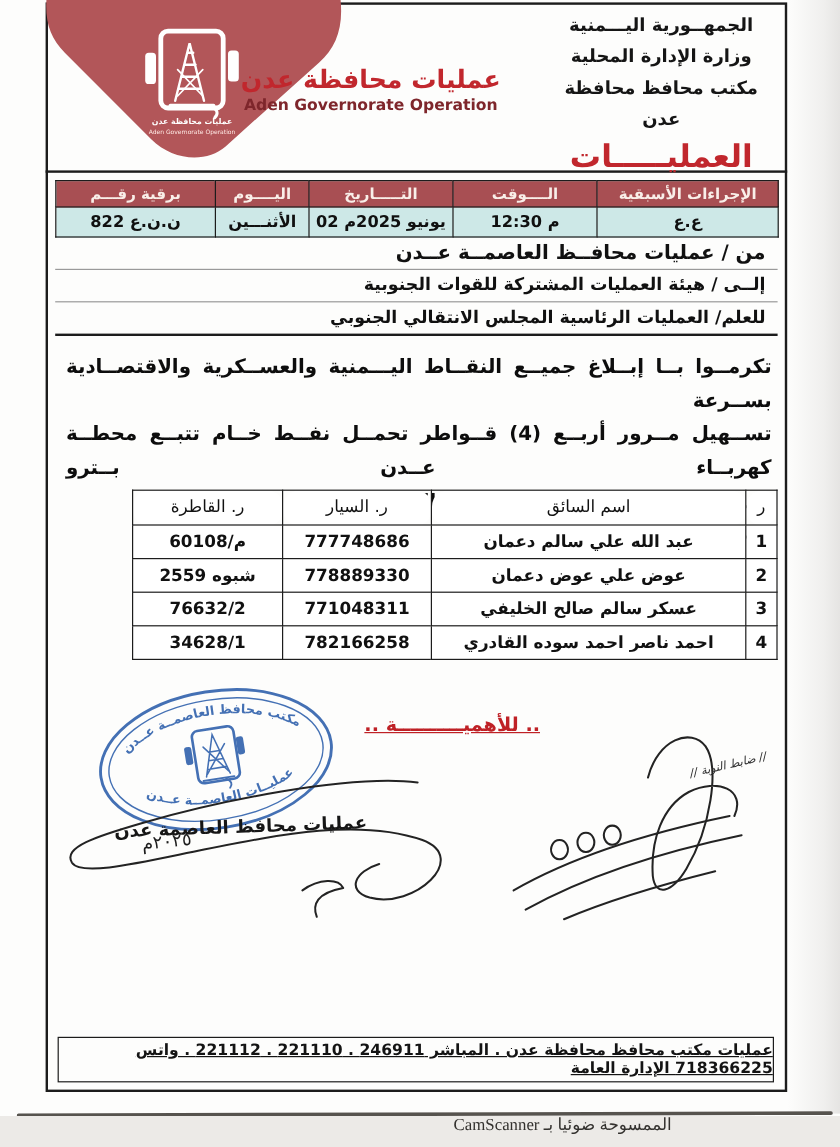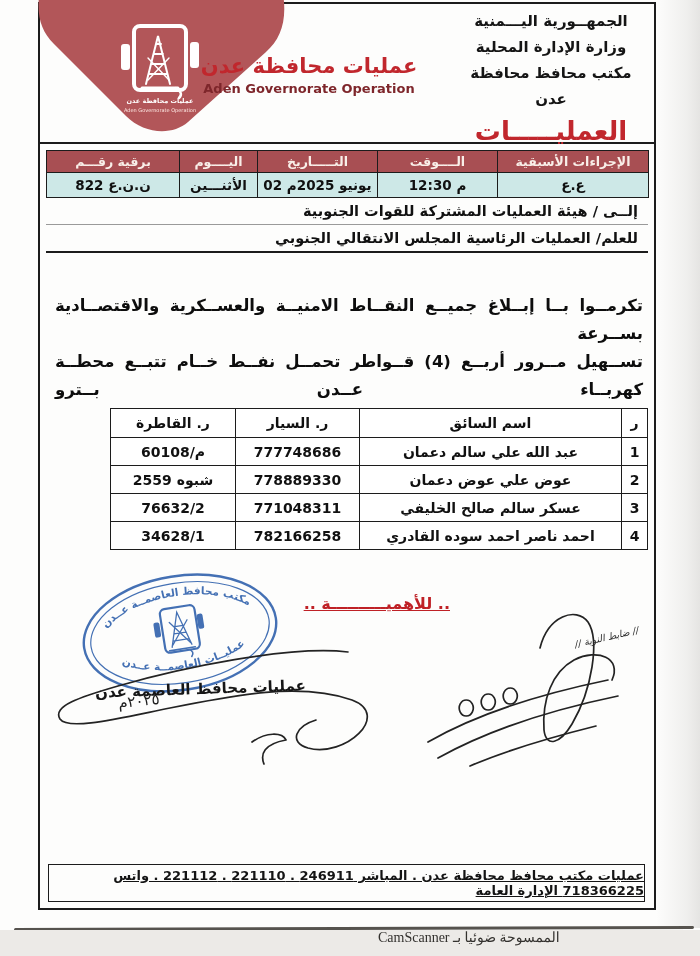--- a/index.html
+++ b/index.html
@@ -40,21 +40,21 @@
 
   
   .body-text{left:55px;top:292px;width:588px;direction:rtl;font-weight:bold;color:#0d0d0d;}
   .body-text .b-line{font-size:16.5px;line-height:28px;text-align:right;}
   .body-text .jline{text-align:justify;text-align-last:justify;}
 
   
   .trailer-table{left:110px;top:408px;width:537px;border-collapse:collapse;table-layout:fixed;direction:rtl;}
   .trailer-table td,.trailer-table th{border:1.5px solid #1c1c1c;padding:0;background:#fff;}
   .tt-title{background:#49a5c9 !important;color:#f4d7ce;font-size:15px;font-weight:bold;height:26px;text-align:center;text-decoration:underline;}
-  .trailer-table th{font-size:14px;font-weight:bold;height:28px;text-align:center;}
+  .trailer-table th{font-size:14px;font-weight:normal;height:28px;text-align:center;border-radius:13px;}
   .trailer-table td{font-size:14px;font-weight:bold;height:27px;text-align:center;}
 
   
   .importance{left:245px;top:594px;width:205px;direction:rtl;text-align:right;color:#bf2126;font-weight:bold;font-size:16px;text-decoration:underline;}
 
   
   .stamp-caption{left:88px;top:680px;width:225px;text-align:center;font-weight:bold;font-size:15px;color:#161616;transform:rotate(-2deg);direction:rtl;}
 
   
   .footer-box{left:48px;top:864px;width:595px;height:36px;border:1.6px solid #1c1c1c;display:flex;align-items:center;justify-content:flex-end;}
@@ -124,26 +124,27 @@
     <td>ع.ع</td>
     <td class="cell-ltr">12:30 م</td>
     <td class="cell-ltr">02 يونيو 2025م</td>
     <td>الأثنـــين</td>
     <td class="cell-rtl">ن.ن.ع 822</td>
   </tr>
 </tbody>
   </table>
 
 <div class="abs routing">
+  <div class="r-row r-from">من / عمليات محافــظ العاصمــة عــدن</div>
   <div class="r-row r-to">إلــى / هيئة العمليات المشتركة للقوات الجنوبية</div>
   <div class="r-row r-info">للعلم/ العمليات الرئاسية المجلس الانتقالي الجنوبي</div>
 </div>
 
 <div class="abs body-text">
-  <div class="b-line jline">تكرمــوا بــا إبــلاغ جميــع النقــاط الامنيــة والعســكرية والاقتصــادية بســرعة</div>
+  <div class="b-line jline">تكرمــوا بــا إبــلاغ جميــع النقــاط اليـــمنية والعســكرية والاقتصــادية بســرعة</div>
   <div class="b-line jline">تســهيل مــرور أربــع (4) قــواطر تحمــل نفــط خــام تتبــع محطــة كهربــاء عــدن بــترو</div>
   <div class="b-line">مسيله (الرئيس) القادمة من شبوه الى عدن.</div>
   <div class="b-line">على خط سير ((شبوه ـ ابين ـ عدن )).</div>
 </div>
 
 <table class="abs trailer-table">
   <colgroup>
       <col style="width:26px">
       <col style="width:262px">
       <col style="width:124px">

